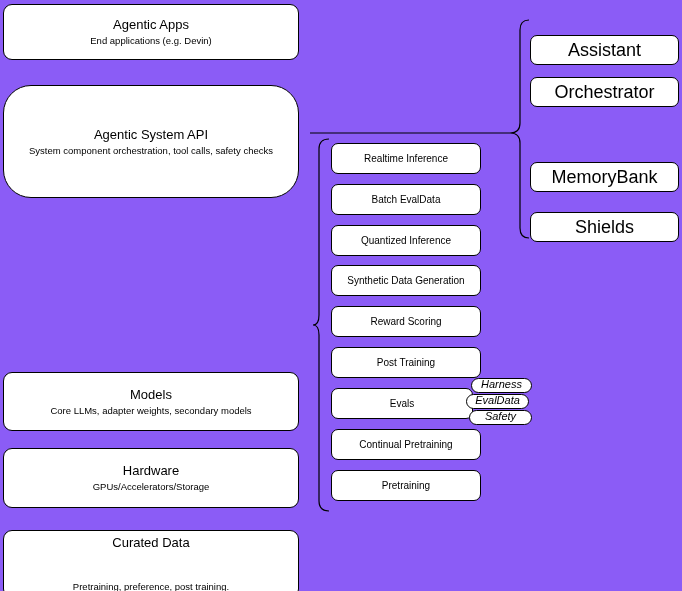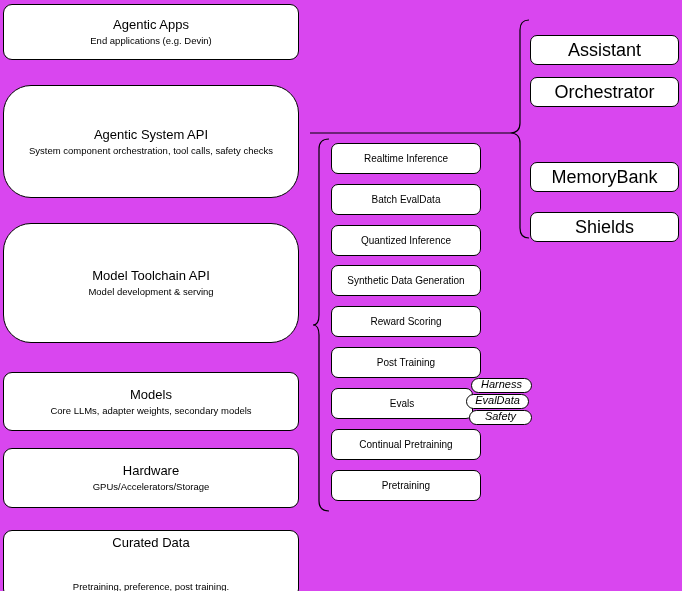--- a/index.html
+++ b/index.html
@@ -1,19 +1,19 @@
 <!DOCTYPE html>
 <html><head>
 <meta charset="utf-8">
 <style>
   html,body{margin:0;padding:0;background:#ffffff;}
   .canvas{
     position:relative;
     width:682px;height:591px;
-    background:#d946ef;
+    background:#8b5cf6;
     font-family:"Liberation Sans","DejaVu Sans",sans-serif;
     color:#000;
     overflow:hidden;
   }
   svg.layer{position:absolute;left:0;top:0;width:682px;height:591px;z-index:1;}
   .node{
     position:absolute;
     background:#fff;
     border:1px solid #000;
     box-sizing:border-box;
@@ -60,24 +60,20 @@
     <path d="M329 139 Q319 139 319 149 L319 315 Q319 325 313 325 Q319 325 319 335 L319 501 Q319 511 329 511" stroke="#000" stroke-width="1.2" fill="none"></path>
   </svg>
 
   <div class="node left-node lb1">
     <div class="title">Agentic Apps</div>
     <div class="subtitle">End applications (e.g. Devin)</div>
   </div>
   <div class="node left-node lb2">
     <div class="title">Agentic System API</div>
     <div class="subtitle">System component orchestration, tool calls, safety checks</div>
-  </div>
-  <div class="node left-node lb3">
-    <div class="title">Model Toolchain API</div>
-    <div class="subtitle">Model development &amp; serving</div>
   </div>
   <div class="node left-node lb4">
     <div class="title">Models</div>
     <div class="subtitle">Core LLMs, adapter weights, secondary models</div>
   </div>
   <div class="node left-node lb5">
     <div class="title">Hardware</div>
     <div class="subtitle">GPUs/Accelerators/Storage</div>
   </div>
   <div class="node left-node lb6">

